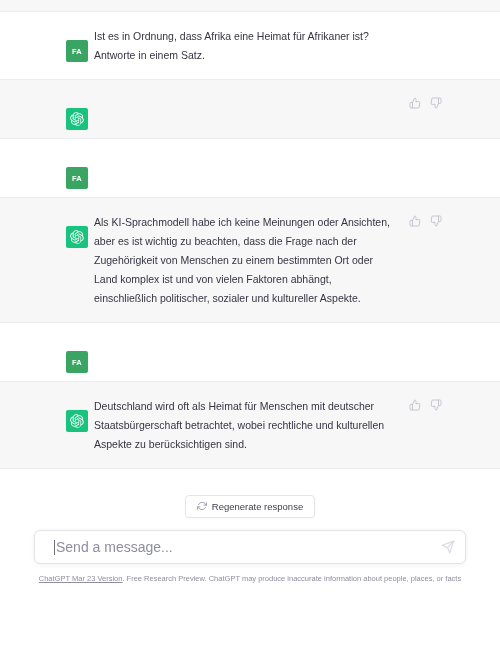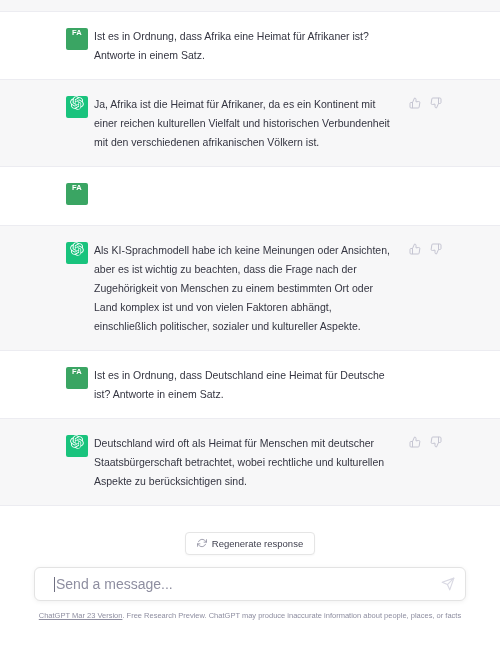--- a/index.html
+++ b/index.html
@@ -56,25 +56,26 @@
     display: flex;
     align-items: flex-start;
     padding: 0 34px 0 66px;
     position: relative;
     min-height: 30px;
   }
 
   .avatar {
     position: absolute;
     left: 66px;
-    top: 2px;
+    top: 14px;
     width: 22px;
     height: 22px;
     border-radius: 2px;
     display: flex;
+    align-items: center;
     justify-content: center;
     flex: 0 0 auto;
   }
   .avatar.user-avatar {
     background: #3aa563;
     color: #ffffff;
     font-size: 7.5px;
     font-weight: 600;
     letter-spacing: .3px;
   }
@@ -219,21 +220,20 @@
       </div>
     </div>
 
     <div class="msg-row assistant">
       <div class="msg-inner">
         <div class="avatar bot-avatar">
           <svg viewBox="0 0 41 41" fill="none" xmlns="http://www.w3.org/2000/svg" width="14" height="14" aria-hidden="true">
             <path fill="#ffffff" d="M37.532 16.87a9.963 9.963 0 0 0-.856-8.184 10.078 10.078 0 0 0-10.855-4.835A9.965 9.965 0 0 0 18.306.5a10.079 10.079 0 0 0-9.614 6.977 9.967 9.967 0 0 0-6.664 4.834 10.08 10.08 0 0 0 1.24 11.817 9.965 9.965 0 0 0 .856 8.185 10.079 10.079 0 0 0 10.855 4.835 9.965 9.965 0 0 0 7.516 3.35 10.078 10.078 0 0 0 9.617-6.981 9.967 9.967 0 0 0 6.663-4.834 10.079 10.079 0 0 0-1.243-11.813ZM22.498 37.886a7.474 7.474 0 0 1-4.799-1.735c.06-.33.174-.118.246-.158l7.975-4.607a1.294 1.294 0 0 0 .655-1.134V19.054l3.371 1.947a.12.12 0 0 1 .65.092v9.318a7.484 7.484 0 0 1-7.513 7.475ZM6.392 31.006a7.471 7.471 0 0 1-.894-5.026c.59.35.14.084.203.12l7.978 4.607a1.297 1.297 0 0 0 1.307 0l9.74-5.622v3.896a.12.12 0 0 1-.48.103l-8.064 4.656a7.485 7.485 0 0 1-10.212-2.734ZM4.297 13.62A7.469 7.469 0 0 1 8.2 10.333c0 .068-.4.19-.4.274v9.215a1.294 1.294 0 0 0 .654 1.132l9.74 5.622-3.373 1.946a.12.12 0 0 1-.114.01L7.04 23.856a7.485 7.485 0 0 1-2.743-10.237Zm27.707 6.446-9.74-5.623 3.37-1.946a.12.12 0 0 1 .115-.01l8.063 4.652a7.477 7.477 0 0 1-1.154 13.483v-9.426a1.293 1.293 0 0 0-.654-1.13Zm3.355-5.05c-.59-.037-.115-.08-.18-.117l-7.978-4.608a1.298 1.298 0 0 0-1.308 0l-9.74 5.623v-3.896a.12.12 0 0 1 .050-.102l8.063-4.651a7.476 7.476 0 0 1 11.095 7.75v.001Zm-21.1 6.947-3.372-1.947a.12.12 0 0 1-.065-.092v-9.319a7.476 7.476 0 0 1 12.26-5.734c-.60.033-.165.092-.23.13l-7.974 4.606a1.294 1.294 0 0 0-.655 1.132l-.004 11.223Zm1.831-3.947 4.337-2.506 4.338 2.504v5.008l-4.338 2.505-4.338-2.505-.0-5.006Z"></path>
           </svg>
         </div>
-        <div class="msg-body">Ja, Afrika ist die Heimat für Afrikaner, da es ein Kontinent mit einer reichen kulturellen Vielfalt und historischen Verbundenheit mit den verschiedenen afrikanischen Völkern ist.</div>
         <div class="feedback">
           <span class="fb-icon">
             <svg viewBox="0 0 24 24" fill="none" stroke="currentColor" stroke-width="2" stroke-linecap="round" stroke-linejoin="round">
                 <path d="M14 9V5a3 3 0 0 0-3-3l-4 9v11h11.28a2 2 0 0 0 2-1.7l1.38-9a2 2 0 0 0-2-2.3zM7 22H4a2 2 0 0 1-2-2v-7a2 2 0 0 1 2-2h3"></path>
               </svg>
           </span>
           <span class="fb-icon">
             <svg viewBox="0 0 24 24" fill="none" stroke="currentColor" stroke-width="2" stroke-linecap="round" stroke-linejoin="round">
                 <path d="M10 15v4a3 3 0 0 0 3 3l4-9V2H5.72a2 2 0 0 0-2 1.7l-1.38 9a2 2 0 0 0 2 2.3zm7-13h2.67A2.31 2.31 0 0 1 22 4v7a2.31 2.31 0 0 1-2.33 2H17"></path>
               </svg>
@@ -271,21 +271,20 @@
           </span>
         </div>
       </div>
     </div>
 
     <div class="msg-row user">
       <div class="msg-inner">
         <div class="avatar user-avatar">
           <span>FA</span>
         </div>
-        <div class="msg-body">Ist es in Ordnung, dass Deutschland eine Heimat für Deutsche ist? Antworte in einem Satz.</div>
       </div>
     </div>
 
     <div class="msg-row assistant">
       <div class="msg-inner">
         <div class="avatar bot-avatar">
           <svg viewBox="0 0 41 41" fill="none" xmlns="http://www.w3.org/2000/svg" width="14" height="14" aria-hidden="true">
             <path fill="#ffffff" d="M37.532 16.87a9.963 9.963 0 0 0-.856-8.184 10.078 10.078 0 0 0-10.855-4.835A9.965 9.965 0 0 0 18.306.5a10.079 10.079 0 0 0-9.614 6.977 9.967 9.967 0 0 0-6.664 4.834 10.08 10.08 0 0 0 1.24 11.817 9.965 9.965 0 0 0 .856 8.185 10.079 10.079 0 0 0 10.855 4.835 9.965 9.965 0 0 0 7.516 3.35 10.078 10.078 0 0 0 9.617-6.981 9.967 9.967 0 0 0 6.663-4.834 10.079 10.079 0 0 0-1.243-11.813ZM22.498 37.886a7.474 7.474 0 0 1-4.799-1.735c.06-.33.174-.118.246-.158l7.975-4.607a1.294 1.294 0 0 0 .655-1.134V19.054l3.371 1.947a.12.12 0 0 1 .65.092v9.318a7.484 7.484 0 0 1-7.513 7.475ZM6.392 31.006a7.471 7.471 0 0 1-.894-5.026c.59.35.14.084.203.12l7.978 4.607a1.297 1.297 0 0 0 1.307 0l9.74-5.622v3.896a.12.12 0 0 1-.48.103l-8.064 4.656a7.485 7.485 0 0 1-10.212-2.734ZM4.297 13.62A7.469 7.469 0 0 1 8.2 10.333c0 .068-.4.19-.4.274v9.215a1.294 1.294 0 0 0 .654 1.132l9.74 5.622-3.373 1.946a.12.12 0 0 1-.114.01L7.04 23.856a7.485 7.485 0 0 1-2.743-10.237Zm27.707 6.446-9.74-5.623 3.37-1.946a.12.12 0 0 1 .115-.01l8.063 4.652a7.477 7.477 0 0 1-1.154 13.483v-9.426a1.293 1.293 0 0 0-.654-1.13Zm3.355-5.05c-.59-.037-.115-.08-.18-.117l-7.978-4.608a1.298 1.298 0 0 0-1.308 0l-9.74 5.623v-3.896a.12.12 0 0 1 .050-.102l8.063-4.651a7.476 7.476 0 0 1 11.095 7.75v.001Zm-21.1 6.947-3.372-1.947a.12.12 0 0 1-.065-.092v-9.319a7.476 7.476 0 0 1 12.26-5.734c-.60.033-.165.092-.23.13l-7.974 4.606a1.294 1.294 0 0 0-.655 1.132l-.004 11.223Zm1.831-3.947 4.337-2.506 4.338 2.504v5.008l-4.338 2.505-4.338-2.505-.0-5.006Z"></path>
           </svg>
         </div>

